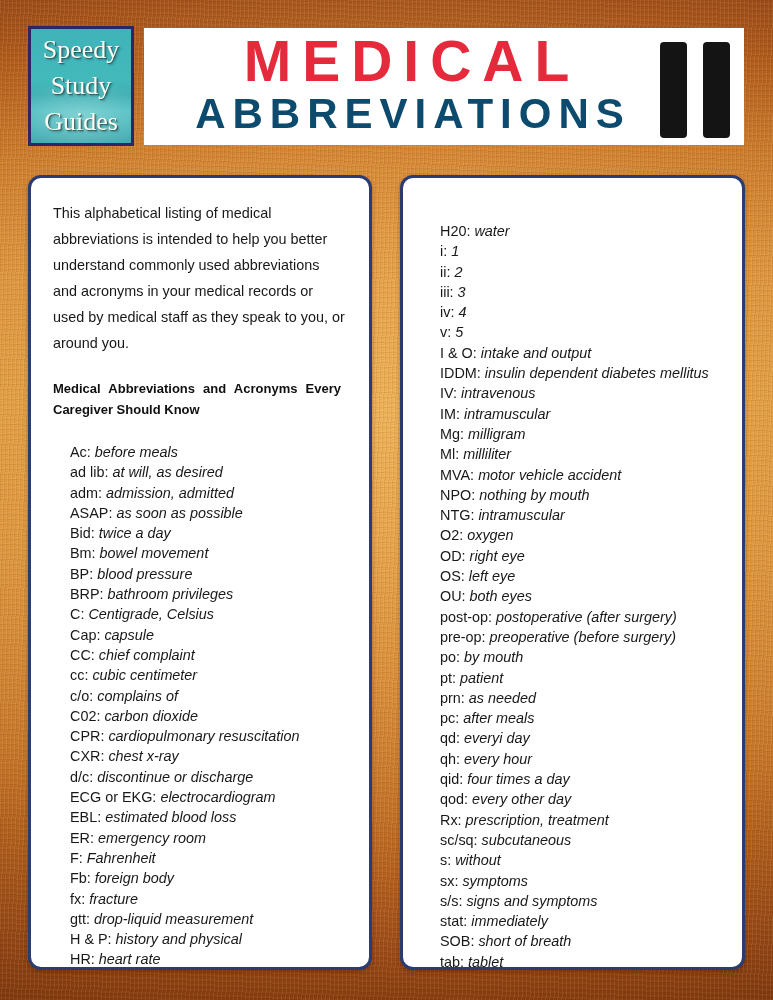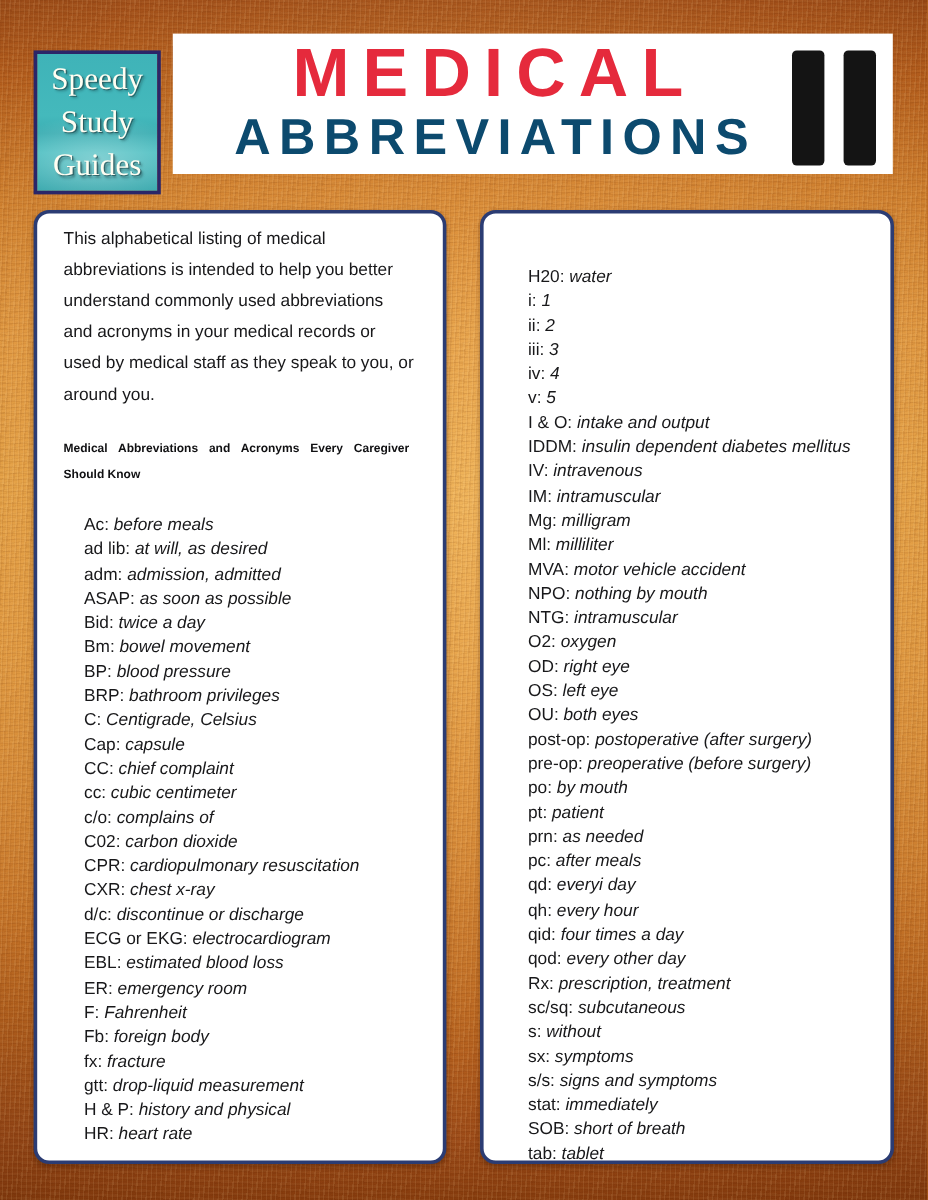--- a/index.html
+++ b/index.html
@@ -77,21 +77,20 @@
     box-sizing: border-box;
     border: 3px solid #2B2668;
     background:
       radial-gradient(ellipse 150% 60% at 50% 78%, rgba(255,255,255,0.34) 0%, rgba(255,255,255,0.00) 55%),
       linear-gradient(180deg, #3FB3B8 0%, #44B9BC 45%, #3AADB2 58%, #46BCBF 72%, #37A7AC 100%);
     display: flex;
     flex-direction: column;
     align-items: center;
     justify-content: center;
     overflow: hidden;
-    margin-top: 16px;
   }
   #logo-badge .lg-line {
     font-family: "Liberation Serif", "DejaVu Serif", serif;
     font-size: 26px;
     line-height: 36px;
     color: #FFFEF2;
     text-shadow:
       1px 1px 0 rgba(30,70,75,0.65),
       2px 2px 2px rgba(20,55,60,0.45);
     white-space: nowrap;
@@ -164,40 +163,40 @@
     border: 3px solid #2B3C73;
     border-radius: 13px;
     box-shadow: 0 2px 4px rgba(60,25,0,0.35);
     overflow: hidden;
   }
   #card-left {
     left: 28px;
     top: 175px;
     width: 344px;
     height: 795px;
-    padding: 8px 22px 10px 22px;
+    padding: 22px 22px 10px 22px;
   }
   #card-right {
     left: 400px;
     top: 175px;
     width: 345px;
     height: 795px;
     padding: 26px 18px 10px 20px;
   }
 
   
   #intro-paragraph {
     font-size: 14.4px;
     line-height: 26px;
     color: #18181A;
     margin: 0 0 22px 0;
     text-align: left;
   }
   #section-heading {
-    font-size: 10px;
+    font-size: 13px;
     line-height: 21px;
     font-weight: bold;
     color: #101012;
     margin: 0 6px 22px 0;
     text-align: justify;
     text-align-last: left;
   }
   .abbr-list {
     list-style: none;
     margin: 17px;

